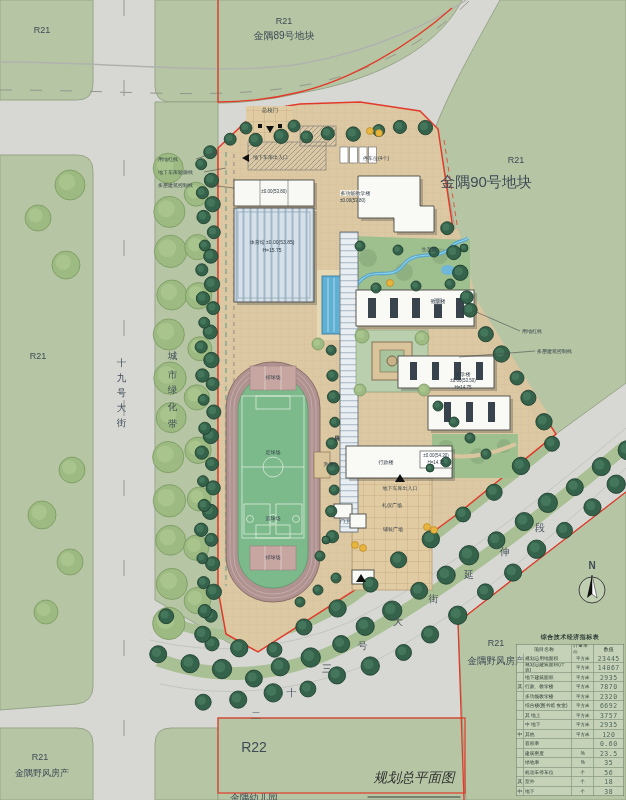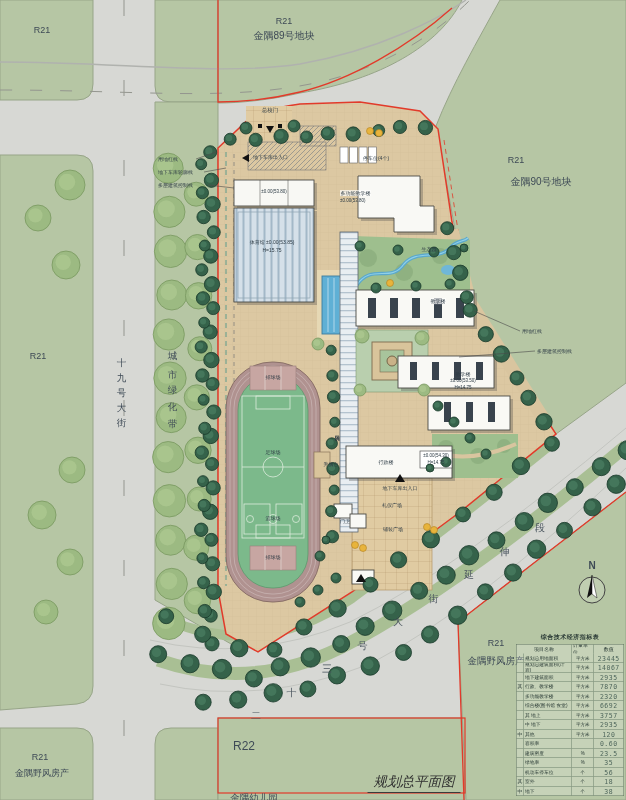--- a/index.html
+++ b/index.html
@@ -29,21 +29,21 @@
   .tcell{border-left:1px solid #6b7f6b;display:flex;align-items:center;padding:0 2px;
          font-size:10px;overflow:hidden;}
   .tcell:first-child{border-left:none;justify-content:center;padding:0;}
   .thead .tcell{justify-content:center;font-size:10px;}
   .tname{font-size:9.5px;}
   .tunit{font-size:9px;justify-content:center;}
   .tval{font-size:13px;justify-content:center;font-family:"DejaVu Sans Mono",monospace;
         color:#4f665c;letter-spacing:1px;}
   #plan-title{position:absolute;z-index:6;font-family:"Liberation Serif",serif;
       font-style:italic;font-size:13.5px;color:#2f2f2f;border-bottom:1.2px solid #3a3a3a;
-      padding:0 6px 1px 6px;transform:translate(-50%,-50%);}
+      padding:0 6px 10px 6px;transform:translate(-50%,-50%);}
 </style>
 </head>
 <body>
 
 <div id="stage">
 <svg id="map" width="626" height="800" viewBox="0 0 626 800">
   <defs>
     <pattern id="gridT" width="8" height="8" patternUnits="userSpaceOnUse">
       <path d="M8,0 L0,0 0,8" fill="none" stroke="rgba(160,130,90,.28)" stroke-width=".6"></path>
     </pattern>
@@ -580,25 +580,25 @@
     <path d="M592,575 L587,598 L592,594 Z" fill="#111"></path>
     <path d="M592,575 L597,598 L592,594 Z" fill="#fff" stroke="#111" stroke-width=".5"></path>
   </g>
 </svg>
 
 
 <span class="lbl ser cc" style="left:42px;top:30px;font-size:9px">R21</span>
 <span class="lbl ser cc" style="left:284px;top:21px;font-size:9px">R21</span>
 <span class="lbl ser cc" style="left:284px;top:36px;font-size:10px">金隅89号地块</span>
 <span class="lbl ser cc" style="left:516px;top:160px;font-size:9px">R21</span>
-<span class="lbl ser cc" style="left:541px;top:182px;font-size:10px">金隅90号地块</span>
+<span class="lbl ser cc" style="left:486px;top:182px;font-size:15px">金隅90号地块</span>
 <span class="lbl ser cc" style="left:38px;top:356px;font-size:9px">R21</span>
 <span class="lbl ser cc" style="left:40px;top:757px;font-size:9px">R21</span>
 <span class="lbl ser cc" style="left:42px;top:773px;font-size:9px">金隅野风房产</span>
-<span class="lbl ser cc" style="left:244px;top:747px;font-size:12px">R22</span>
+<span class="lbl ser cc" style="left:254px;top:747px;font-size:14px">R22</span>
 <span class="lbl ser cc" style="left:254px;top:798px;font-size:9.5px">金隅幼儿园</span>
 <span class="lbl ser cc" style="left:496px;top:643px;font-size:9px">R21</span>
 <span class="lbl ser cc" style="left:496px;top:661px;font-size:9.5px">金隅野风房产</span>
 
 <span class="lbl ser vt vtc" style="left:121px;top:388px;font-size:9.5px;letter-spacing:15px">十九号大街</span>
 <span class="lbl ser vt vtc" style="left:172px;top:386px;font-size:9.5px;letter-spacing:17px">城市绿化带</span>
 <span id="street23"><span class="sc" style="left: 256px; top: 716px;">二</span><span class="sc" style="left: 291.5px; top: 692.5px;">十</span><span class="sc" style="left: 327px; top: 669px;">三</span><span class="sc" style="left: 362.5px; top: 645.5px;">号</span><span class="sc" style="left: 398px; top: 622px;">大</span><span class="sc" style="left: 433.5px; top: 598.5px;">街</span><span class="sc" style="left: 469px; top: 575px;">延</span><span class="sc" style="left: 504.5px; top: 551.5px;">伸</span><span class="sc" style="left: 540px; top: 528px;">段</span></span>
 
 
 <span class="lbl halfL" style="left:158px;top:159px;font-size:10px">用地红线</span>

